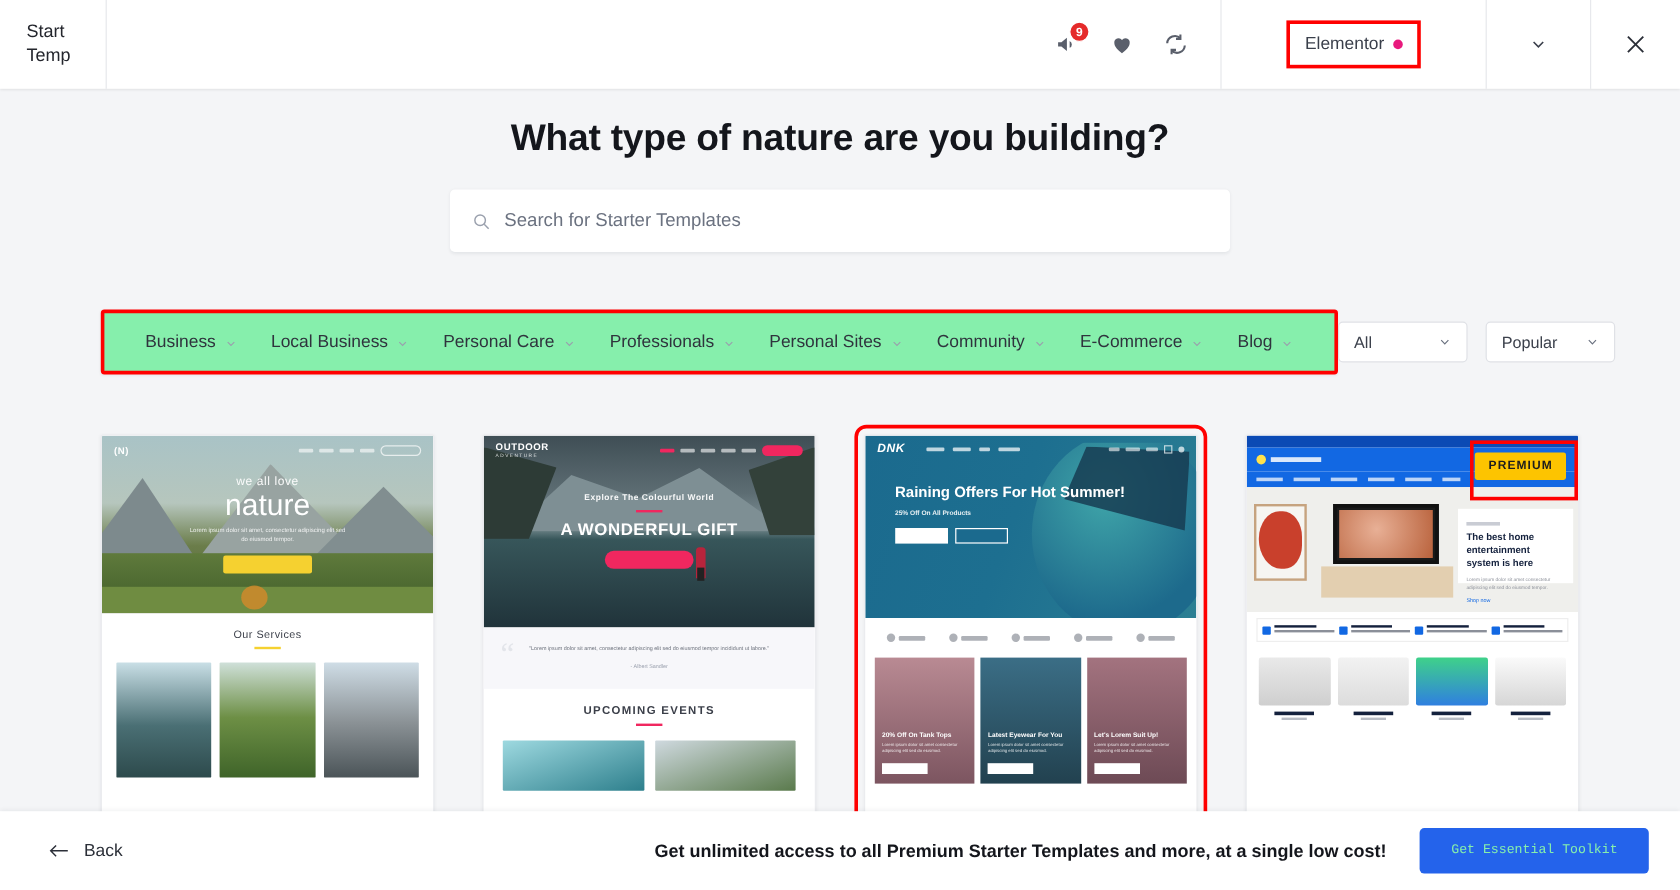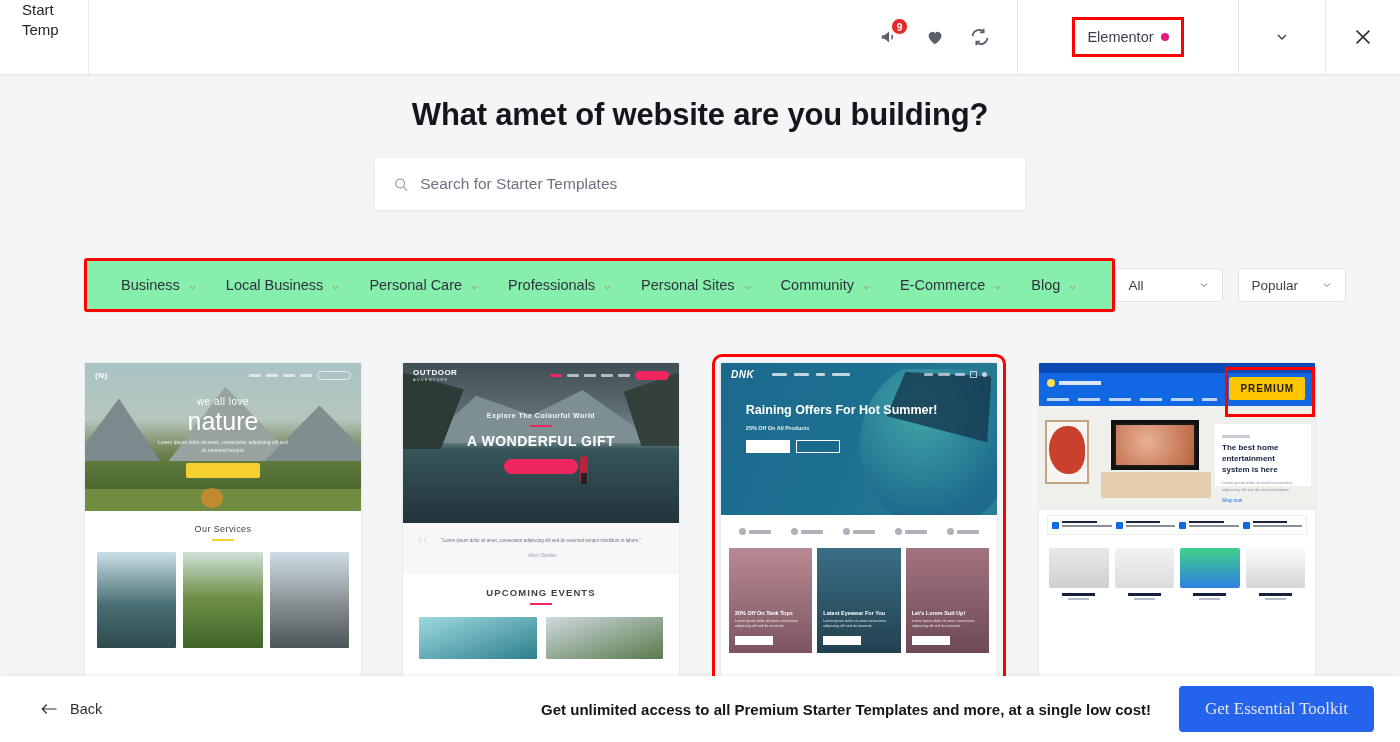--- a/index.html
+++ b/index.html
@@ -13,21 +13,21 @@
 
   
   .header {
     position: absolute; top: 0; left: 0; width: 1400px; height: 74px;
     background: #ffffff; display: flex; align-items: stretch;
     box-shadow: 0 1px 2px rgba(0,0,0,.08);
     z-index: 30;
   }
   .brand {
     width: 89px; min-width: 89px; border-right: 1px solid #e7e8ec;
-    display: flex; flex-direction: column; 
+    display: flex; flex-direction: column; justify-content: center;
     padding-left: 22px; overflow: hidden;
   }
   .brand-line { font-size: 15px; color: #24262d; line-height: 1.33; white-space: nowrap; }
   .header-spacer { flex: 1 1 auto; }
   .header-icons {
     display: flex; align-items: center; gap: 23px;
     padding-right: 26px;
   }
   .hicon { position: relative; width: 22px; height: 22px; color: #5a5f6b; cursor: pointer; }
   .hicon svg { display: block; width: 22px; height: 22px; fill: #5a5f6b; }
@@ -238,23 +238,23 @@
   .footer {
     position: absolute; left: 0; bottom: 0; width: 1400px; height: 66px;
     background: #fff; display: flex; align-items: center;
     padding: 0 26px 0 40px; z-index: 25;
     box-shadow: 0 -1px 4px rgba(16,24,40,.07);
   }
   .back-btn { display: flex; align-items: center; gap: 12px; font-size: 14.5px; color: #2b2f38; cursor: pointer; }
   .back-btn svg { width: 18px; height: 14px; stroke: #2b2f38; fill: none; stroke-width: 1.6; }
   .promo-text { margin-left: auto; font-size: 15px; color: #14161c; font-weight: bold; }
   .cta-btn {
-    margin-left: 28px; background: #2463eb; color: #e5e5e5; font-size: 17px;
+    margin-left: 28px; background: #2463eb; color: #86efac; font-size: 11px;
     padding: 13px 26px; border-radius: 4px; border: 0; cursor: pointer;
-    font-family: Liberation Serif, serif;
+    font-family: Liberation Mono, monospace;
   }
   .bottom-strip {
     position: absolute; left: 0; bottom: 0; width: 1400px; height: 18px;
     background: #f4f5f7; z-index: 10;
   }
 </style>
 </head>
 <body>
 
 <div class="app">
@@ -301,21 +301,21 @@
 
     <div class="close-zone">
       <svg viewBox="0 0 24 24" style="fill:none">
           <path d="M5 5l14 14M19 5L5 19"></path>
         </svg>
     </div>
   </div>
 
   <div class="main">
 
-    <div class="page-title">What amet of website are you building?</div>
+    <div class="page-title">What type of nature are you building?</div>
 
     <div class="search-wrap">
       <div class="search-box">
         <svg viewBox="0 0 24 24">
             <circle cx="10.5" cy="10.5" r="6.5"></circle>
             <path d="M15.5 15.5L21 21"></path>
           </svg>
         <input type="text" placeholder="Search for Starter Templates" style="">
       </div>
     </div>

